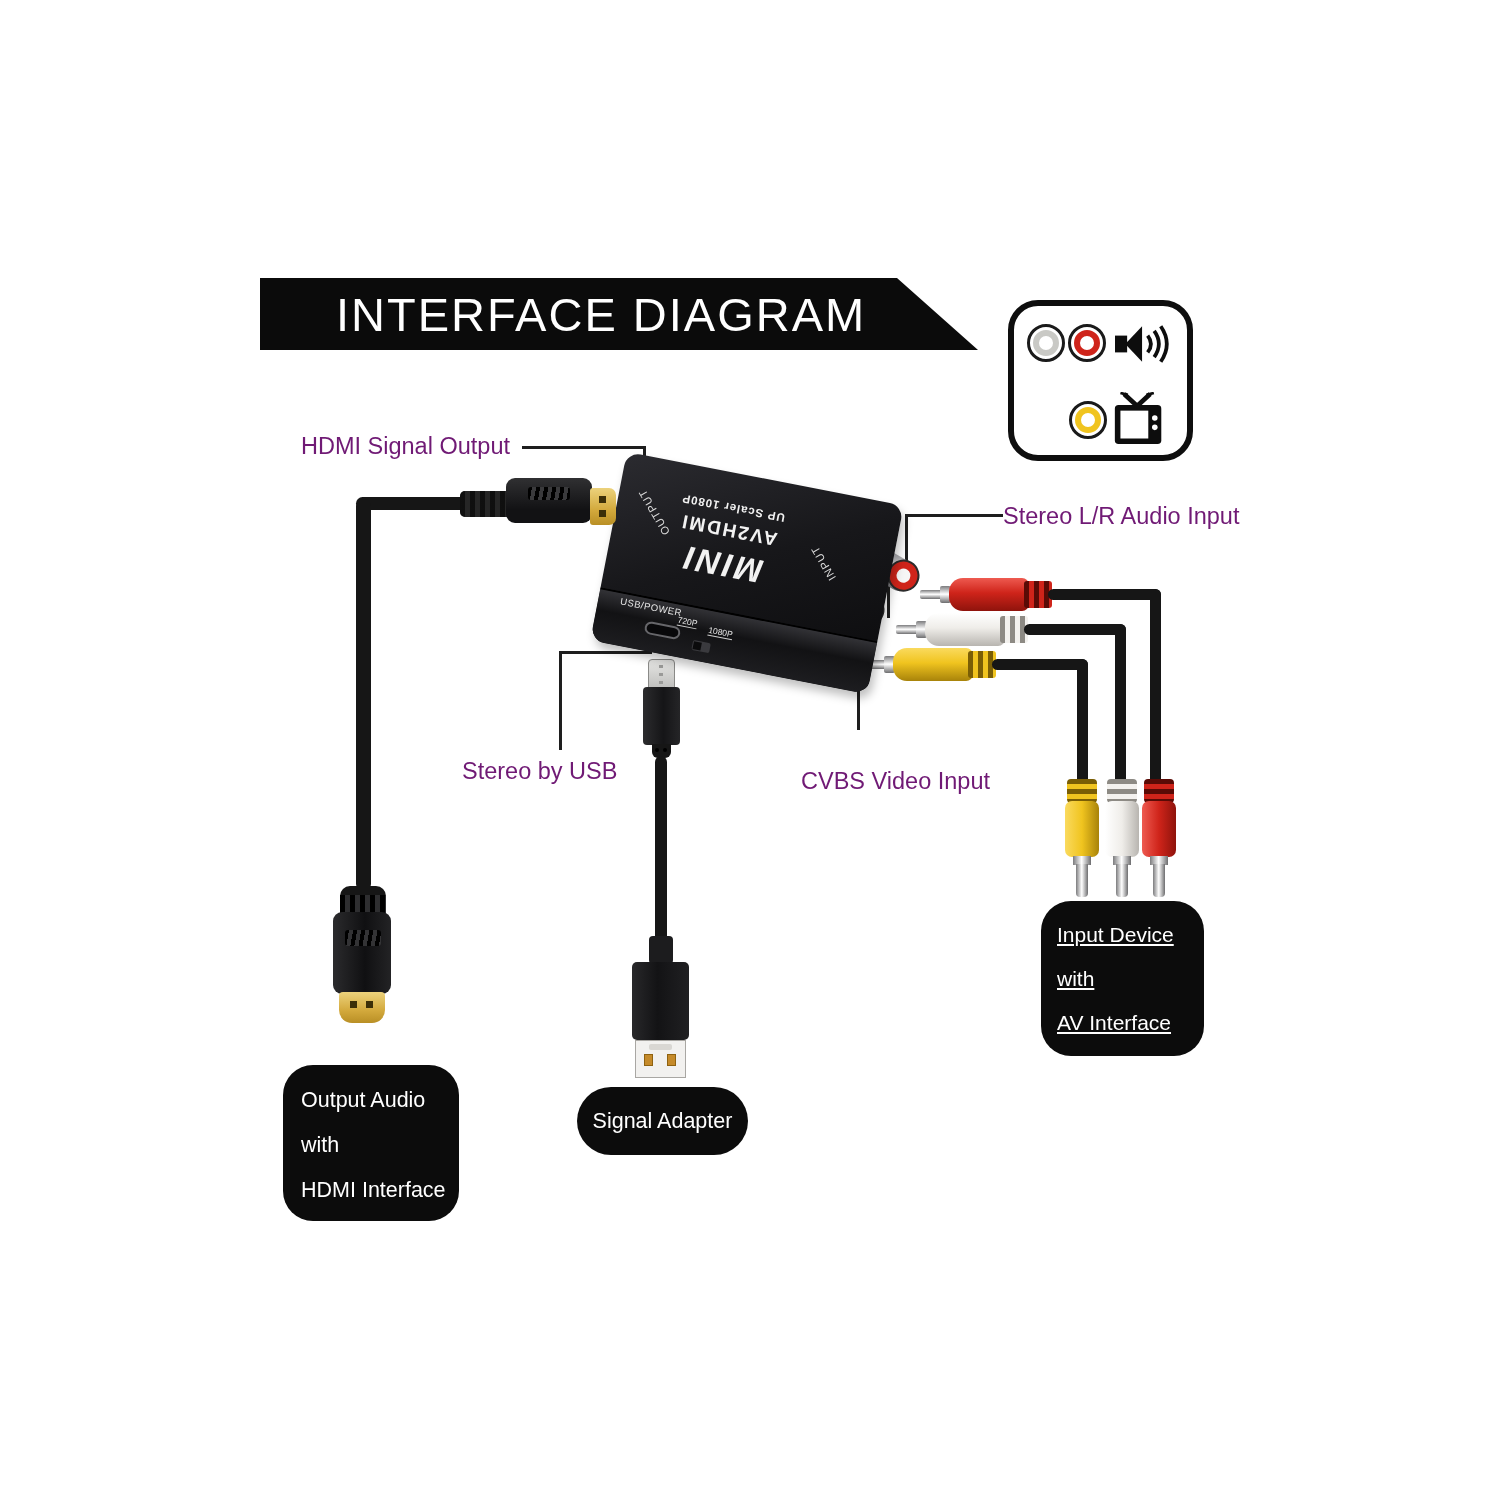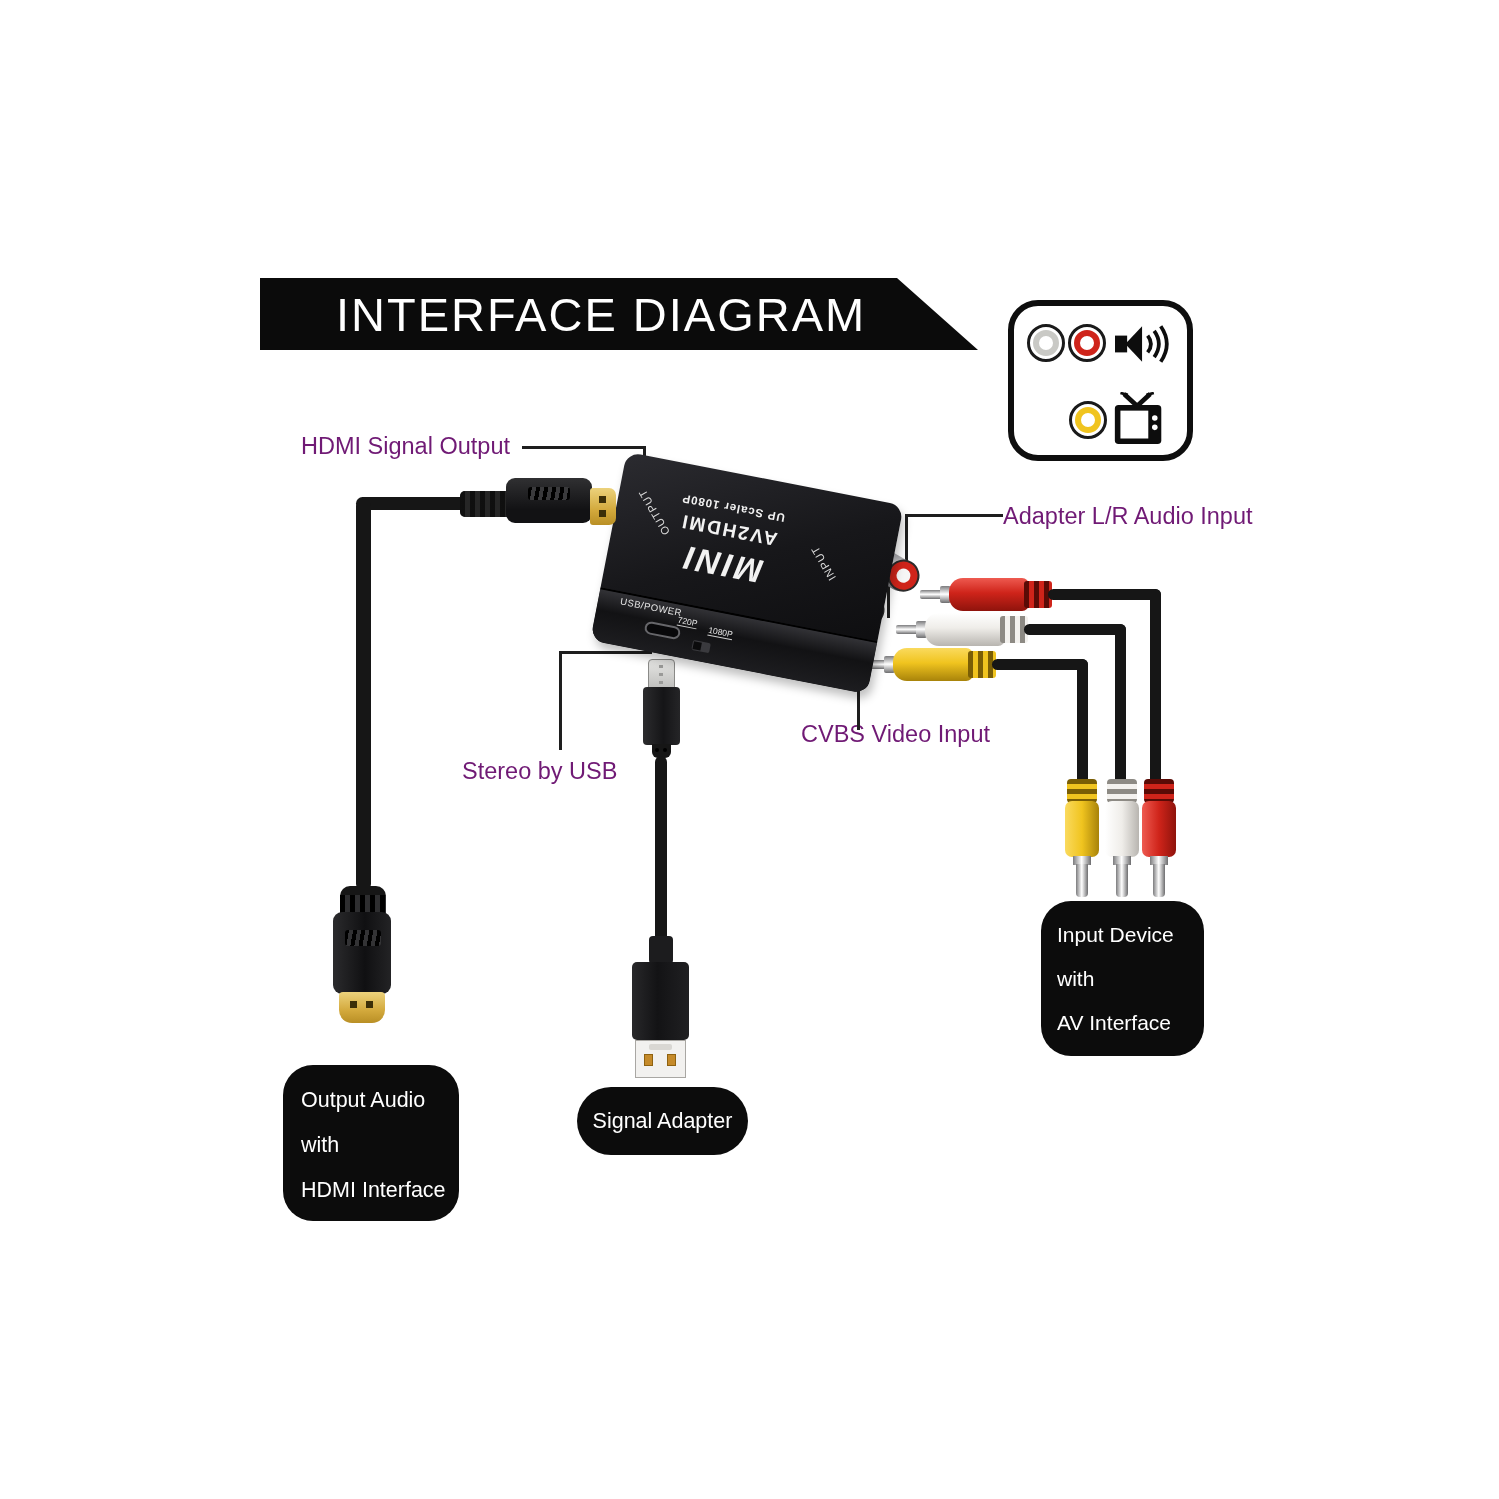--- a/index.html
+++ b/index.html
@@ -91,22 +91,22 @@
     <path d="M12 2 L26 15 M40 2 L26 15" stroke="#0d0d0d" stroke-width="5" fill="none"></path>
     <path d="M8 1 L16 3 M44 1 L36 3" stroke="#0d0d0d" stroke-width="3" fill="none"></path>
     <rect x="2" y="14" width="50" height="42" rx="4" fill="#0d0d0d"></rect>
     <rect x="8" y="20" width="30" height="30" fill="#ffffff"></rect>
     <circle cx="45" cy="28" r="3" fill="#ffffff"></circle>
     <circle cx="45" cy="38" r="3" fill="#ffffff"></circle>
   </svg>
 </div>
 
 <span class="abs lbl" style="left:301px;top:433px;">HDMI Signal Output</span>
-<span class="abs lbl" style="left:1003px;top:503px;">Adapter L/R Audio Input</span>
-<span class="abs lbl" style="left:801px;top:721px;">CVBS Video Input</span>
+<span class="abs lbl" style="left:1003px;top:503px;">Stereo L/R Audio Input</span>
+<span class="abs lbl" style="left:801px;top:768px;">CVBS Video Input</span>
 <span class="abs lbl" style="left:462px;top:758px;">Stereo by USB</span>
 
 <div class="abs line" style="left:522px;top:446px;width:124px;height:3px;"></div>
 <div class="abs line" style="left:643px;top:446px;width:3px;height:53px;"></div>
 <div class="abs line" style="left:905px;top:514px;width:98px;height:3px;"></div>
 <div class="abs line" style="left:905px;top:514px;width:3px;height:65px;"></div>
 <div class="abs line" style="left:887px;top:576px;width:31px;height:3px;"></div>
 <div class="abs line" style="left:887px;top:585px;width:3px;height:33px;"></div>
 <div class="abs line" style="left:857px;top:663px;width:3px;height:67px;"></div>
 <div class="abs line" style="left:559px;top:651px;width:93px;height:3px;"></div>
@@ -214,17 +214,17 @@
 <div class="abs infobox pad" style="left:283px;top:1065px;width:176px;height:156px;">
   <div class="ln">Output Audio</div>
   <div class="ln">with</div>
   <div class="ln">HDMI Interface</div>
 </div>
 
 <div class="abs pill" style="left:577px;top:1087px;width:171px;height:68px;">
   <span>Signal Adapter</span>
 </div>
 
-<div class="abs infobox" style="left:1041px;top:901px;width:163px;height:155px;padding:12px 6px 0 16px;box-sizing:border-box;">
+<div class="abs infobox" style="left:1041px;top:901px;width:163px;height:155px;padding:12px 6px 0 16px;box-sizing:border-box;text-decoration:underline;">
   <div class="ln" style="font-size:21px;line-height:44px;">Input Device</div>
   <div class="ln" style="font-size:21px;line-height:44px;">with</div>
   <div class="ln" style="font-size:21px;line-height:44px;">AV Interface</div>
 </div>
 
 </body></html>

